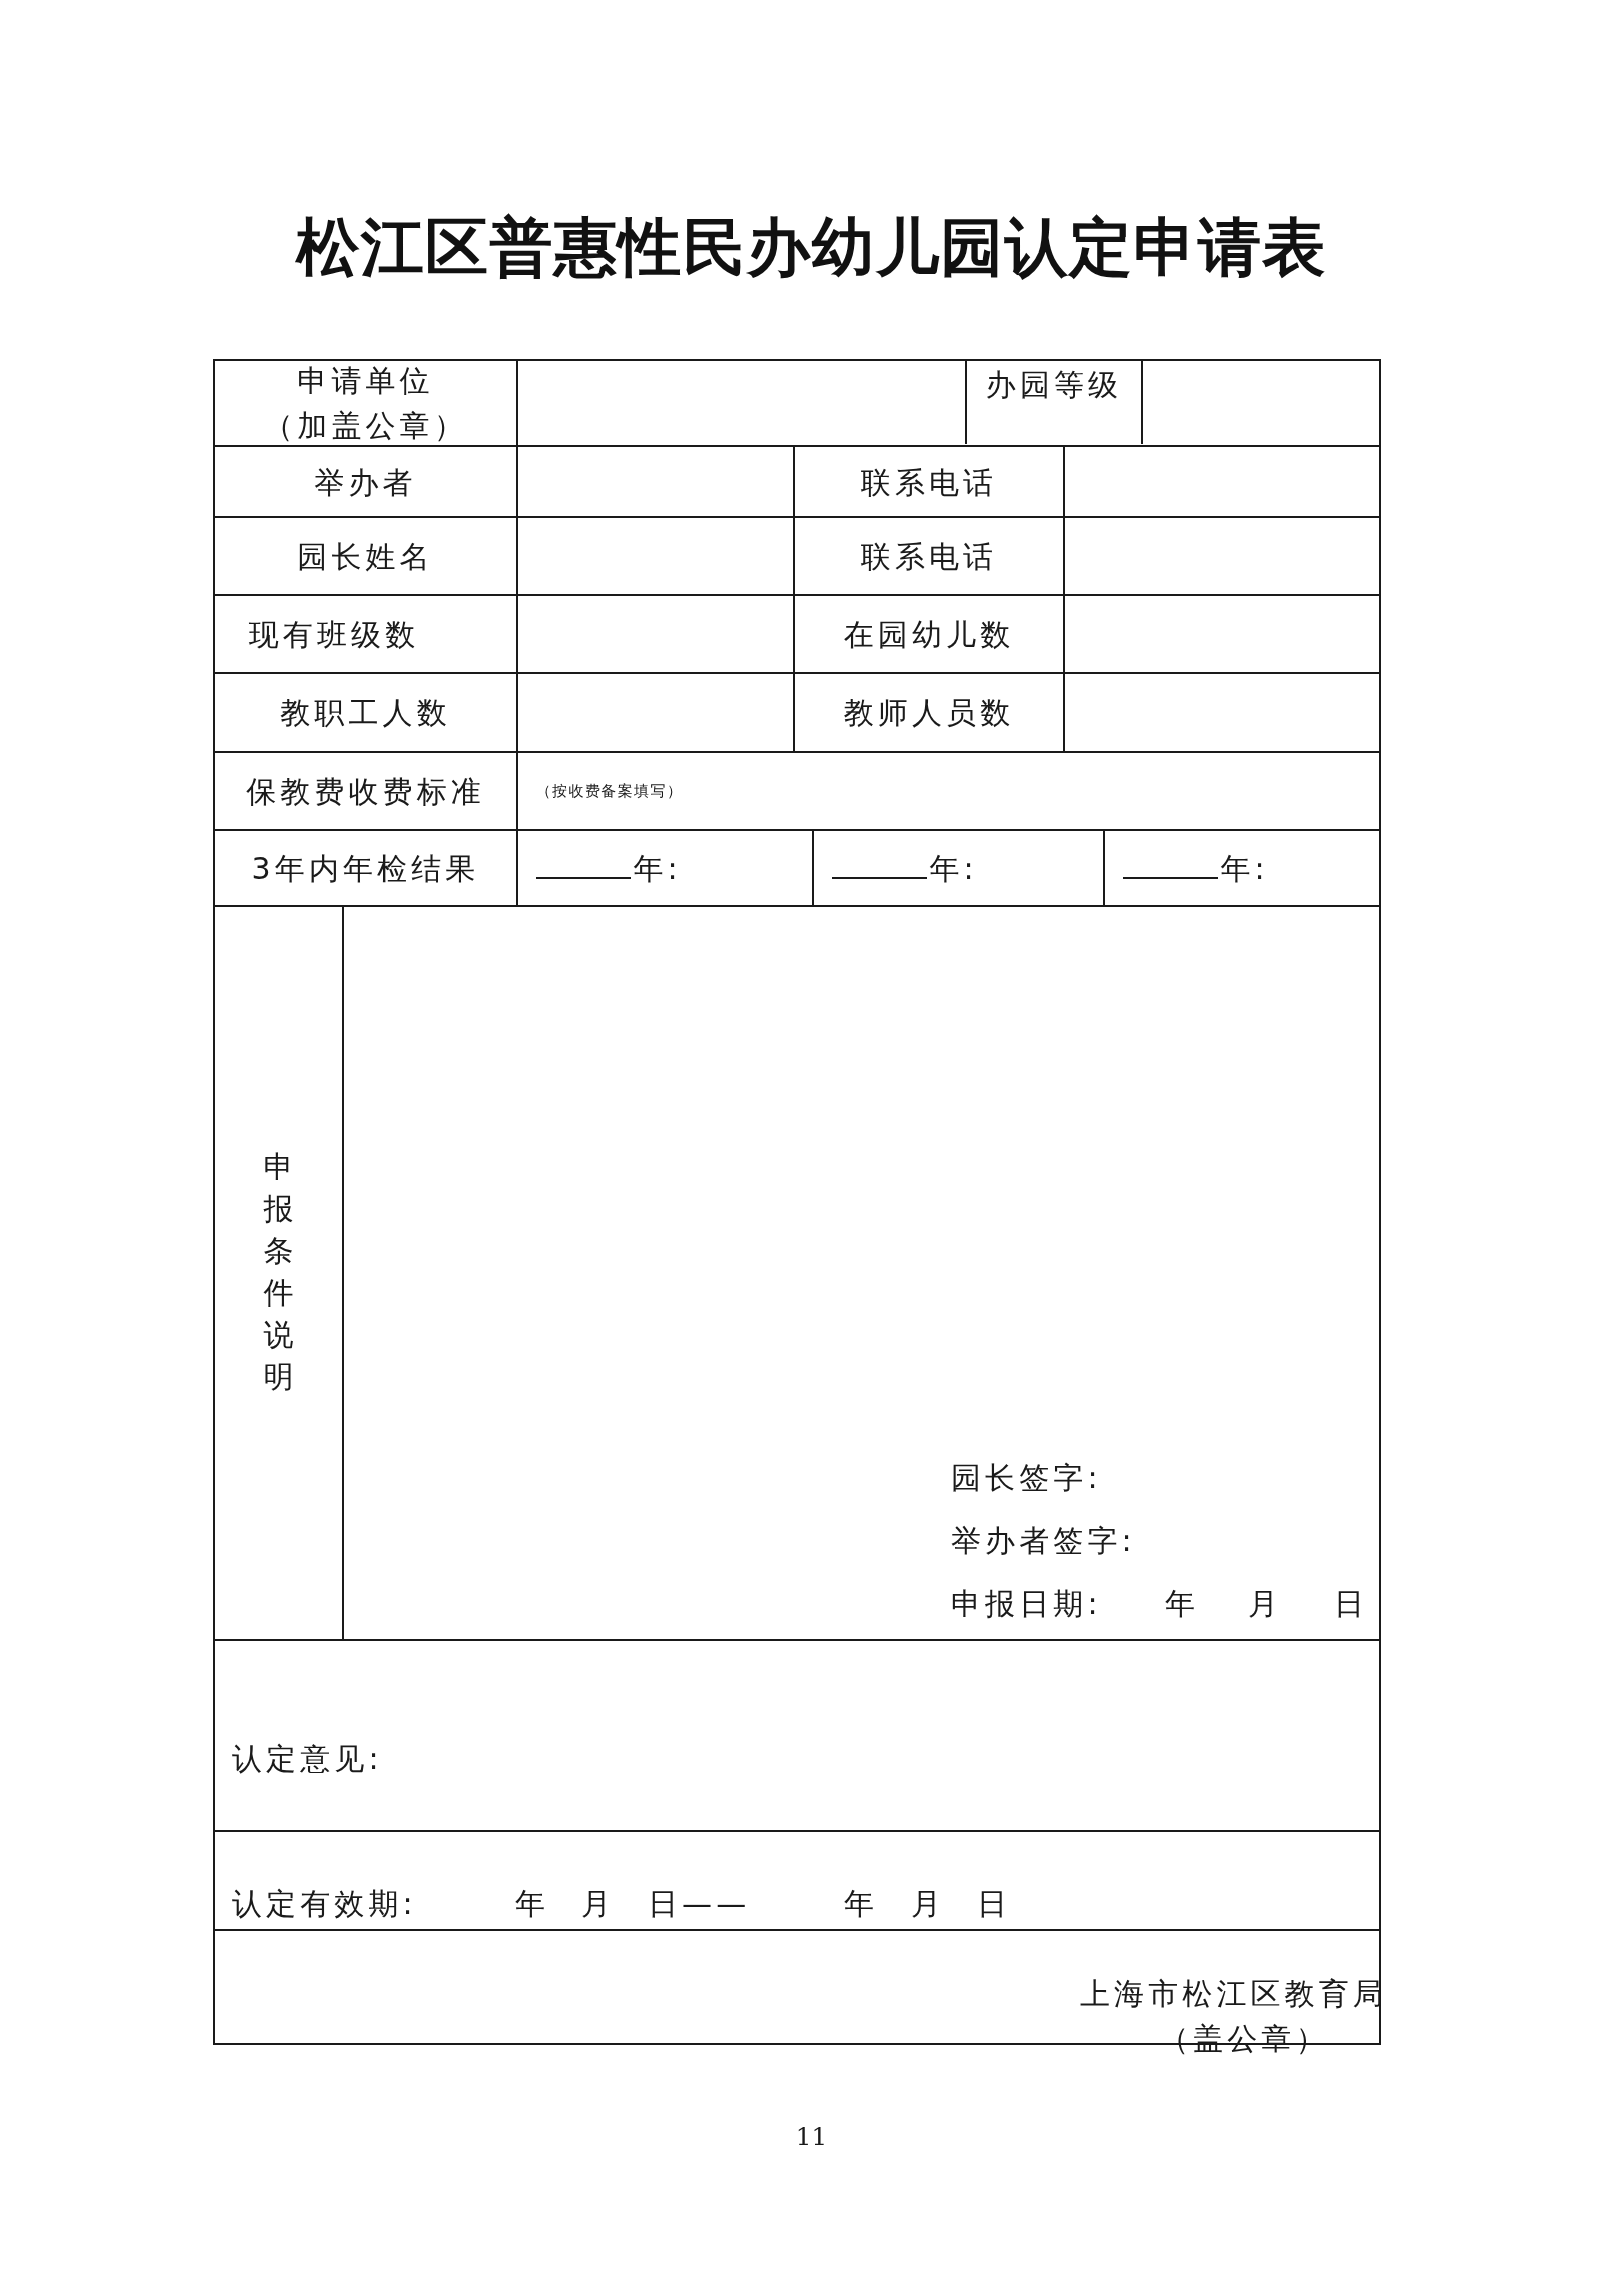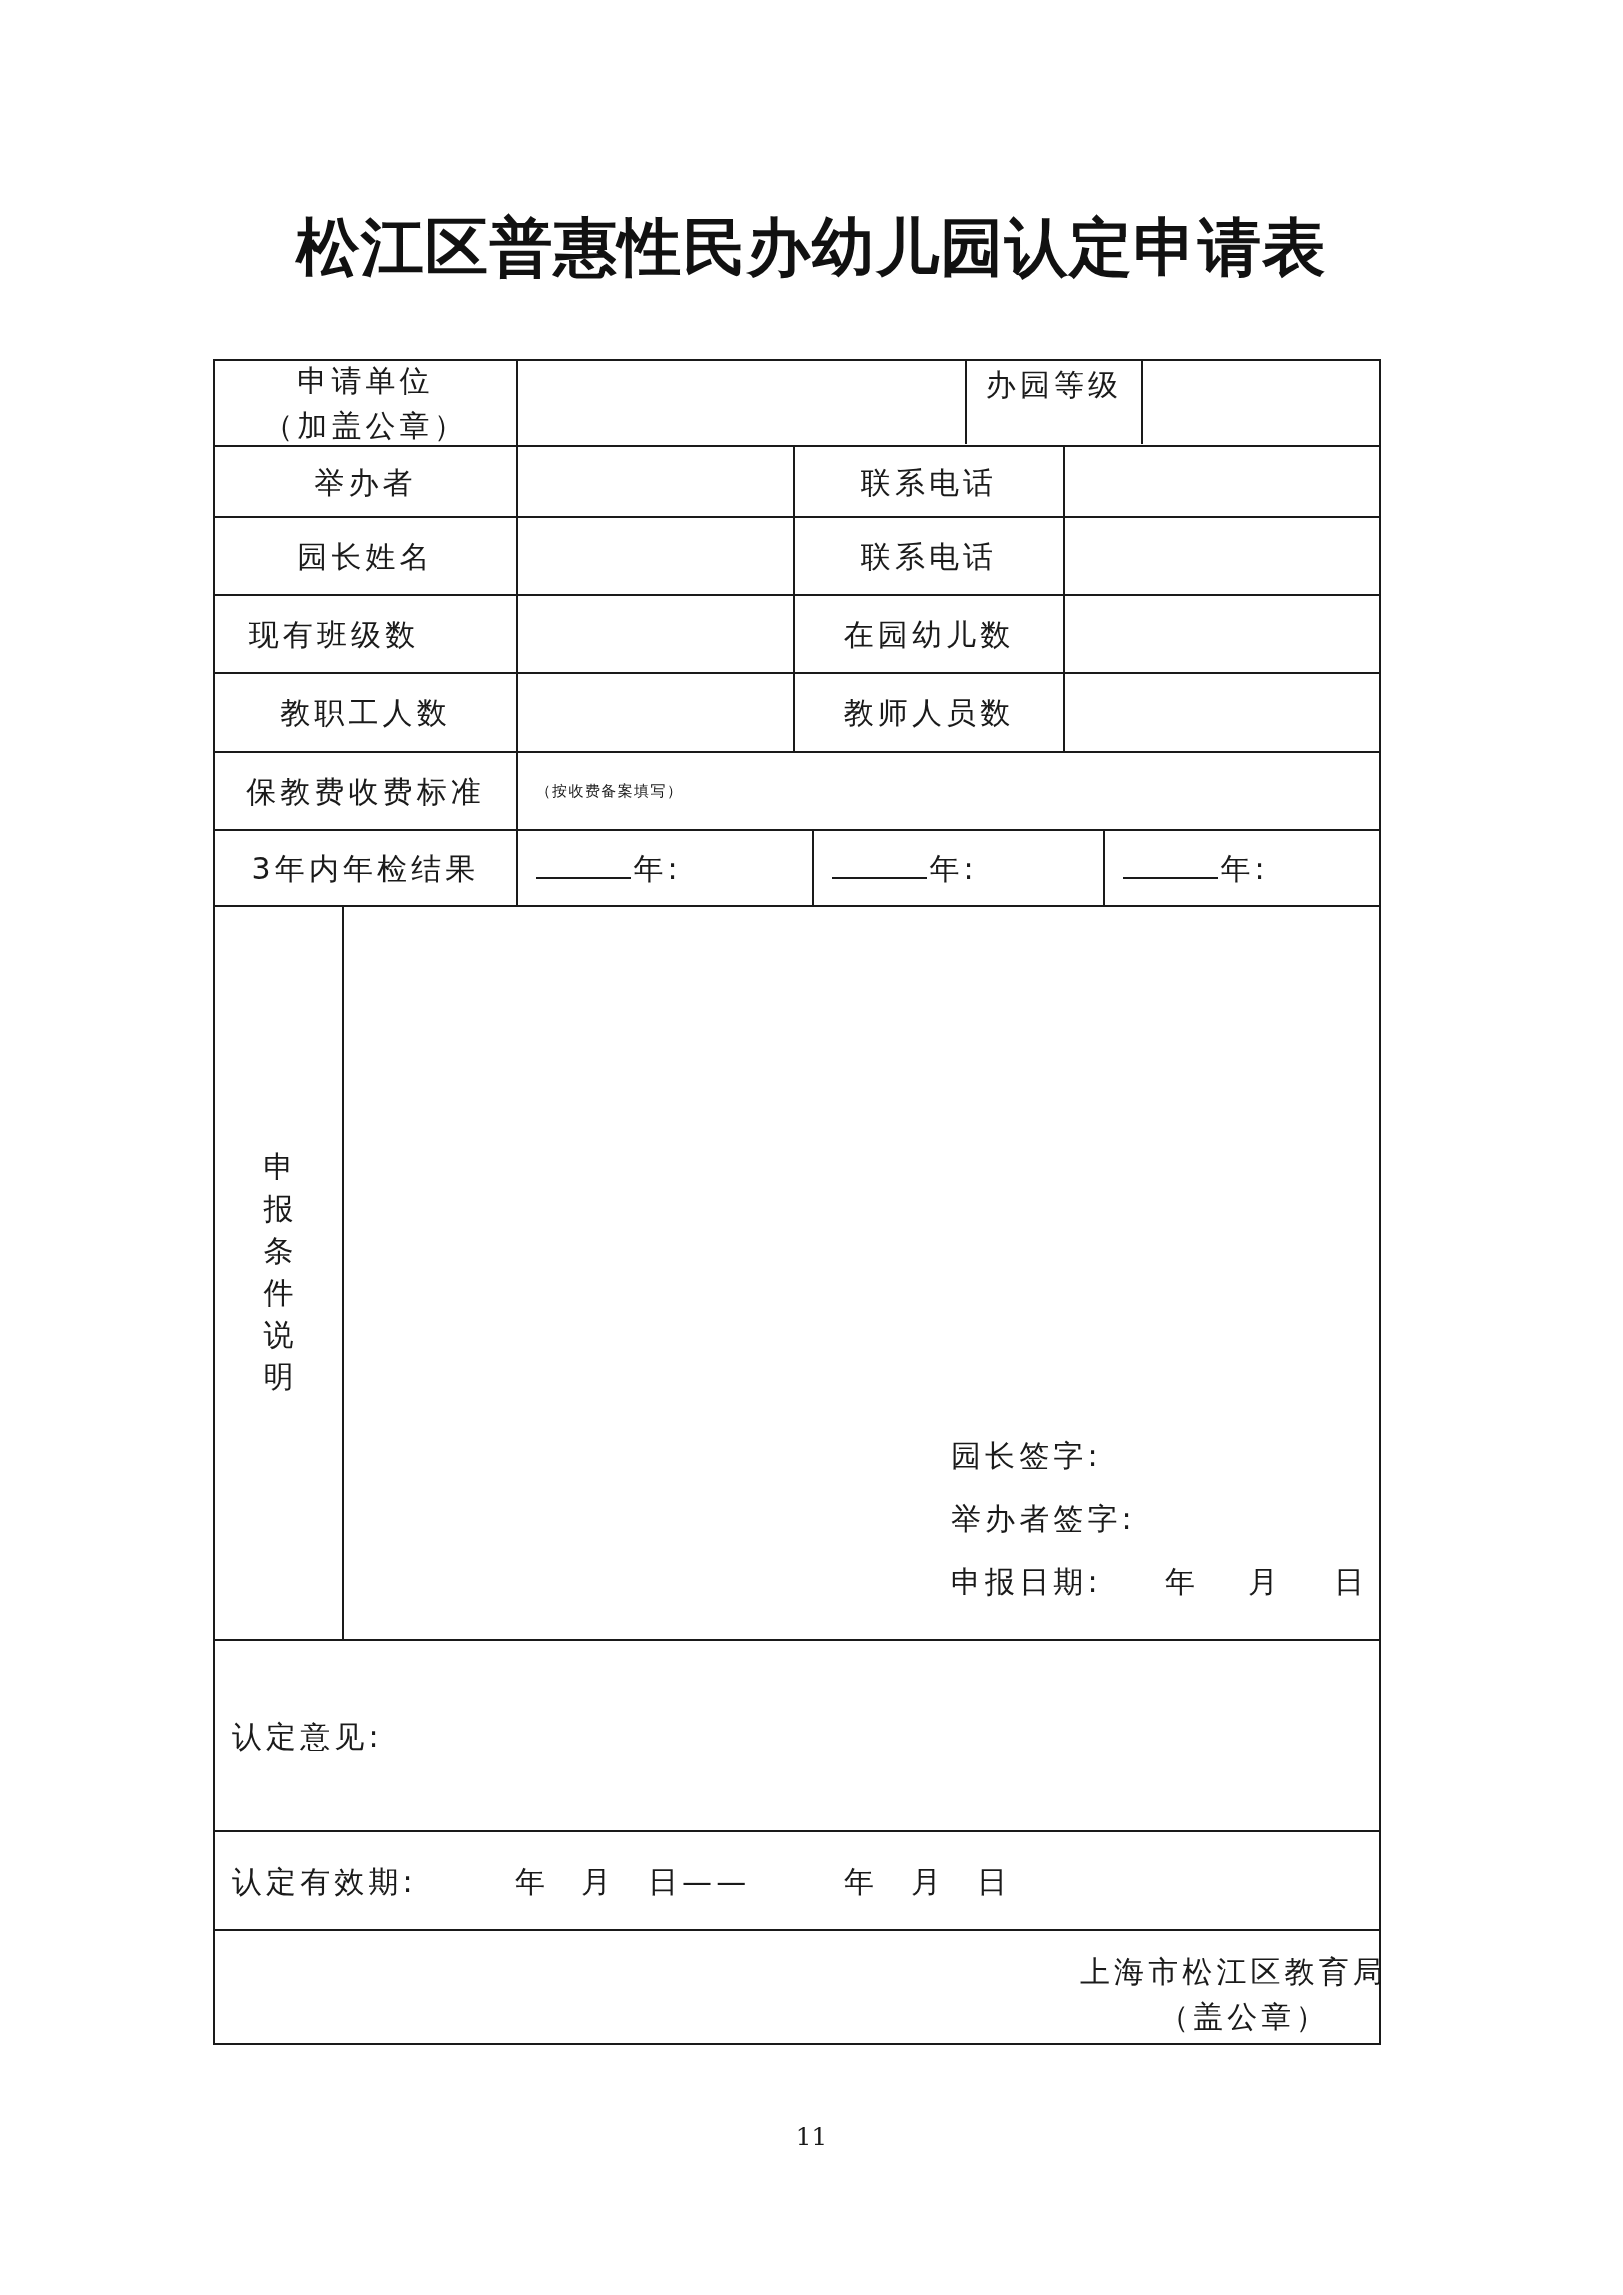--- a/index.html
+++ b/index.html
@@ -24,21 +24,21 @@
   .cell.left { justify-content: flex-start; padding-left: 17.7px; box-sizing: border-box; }
   .small { font-size: 15px; letter-spacing: 1.4px; }
   .vertical {
     position: absolute; display: flex; flex-direction: column; align-items: center;
     font-size: 30px; line-height: 42px;
   }
   .blank-under {
     display: inline-block; width: 95px; border-bottom: 2.7px solid #1a1a1a;
     height: 20.5px; margin-right: 2.7px; vertical-align: baseline;
   }
-  .sig { position: absolute; font-size: 30px; letter-spacing: 4.1px; white-space: pre; }
+  .sig { position: absolute; font-size: 30px; letter-spacing: 4.1px; white-space: pre; margin-top: 22px; }
   .pageno {
     position: absolute; left: 0; width: 1623px; top: 2122px; text-align: center;
     font-size: 24.6px; font-family: "DejaVu Serif", "Liberation Serif", serif;
   }
 </style>
 </head>
 <body>
 
 <div class="title">松江区普惠性民办幼儿园认定申请表</div>
 

